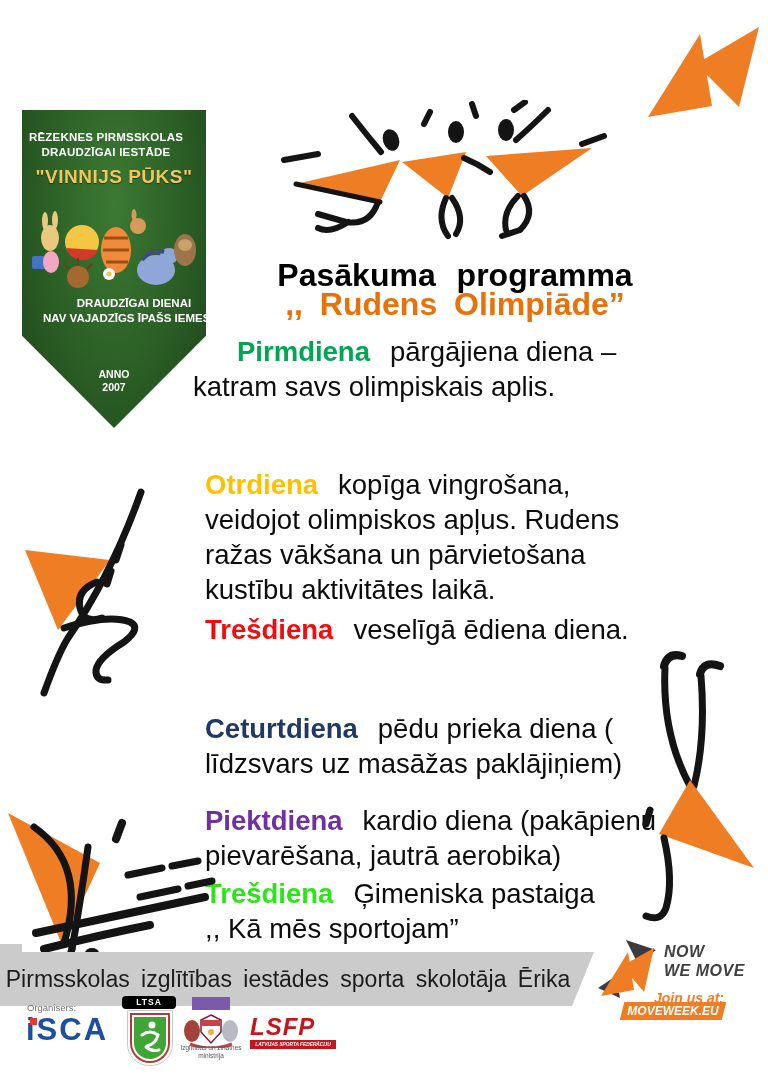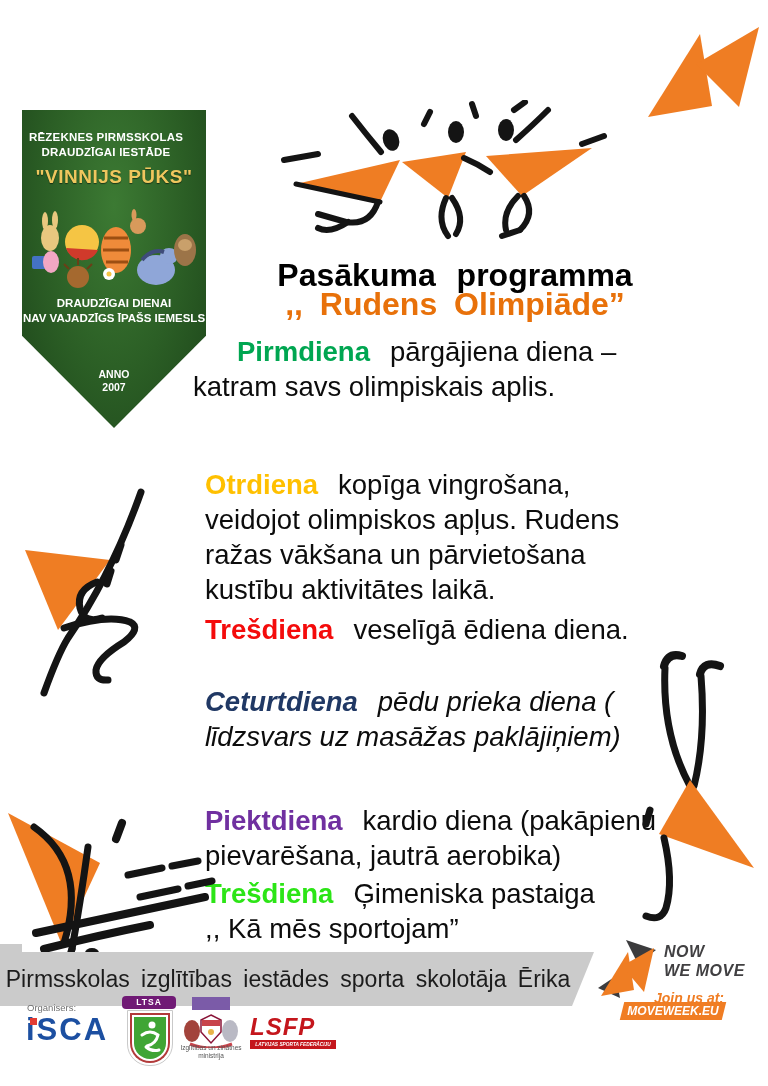--- a/index.html
+++ b/index.html
@@ -13,37 +13,37 @@
 
   
   .pennant{left:22px;top:110px;width:184px;height:318px;
            background:radial-gradient(ellipse at 50% 30%, #3c7a33 0%, #2b5e25 55%, #1d451a 100%);
            clip-path:polygon(0 0,100% 0,100% 71%,50% 100%,0 71%);
            color:#fff;text-align:center;}
   .school{left:0;top:20px;width:168px;font-size:11.5px;font-weight:bold;line-height:15px;letter-spacing:.2px;}
   .school-name{left:0;top:56px;width:184px;font-size:19px;font-weight:bold;color:#efc75e;
                letter-spacing:.5px;text-shadow:0 1px 1px rgba(0,0,0,.5);}
   .chars{left:8px;top:88px;}
-  .motto{left:0;top:186px;width:184px;font-size:11.5px;font-weight:bold;line-height:15px;}
+  .motto{left:0;top:186px;width:184px;font-size:11.5px;font-weight:bold;line-height:15px;padding-left:20px;}
   .anno{left:0;top:258px;width:184px;font-size:10.5px;font-weight:bold;line-height:13px;}
 
   
   .prog-head{left:215px;top:244px;width:480px;text-align:center;font-weight:bold;
              font-size:32px;color:#000;word-spacing:12px;margin-top:13px;}
   .prog-sub{left:215px;top:286px;width:480px;text-align:center;font-weight:bold;
             font-size:32px;word-spacing:8px;}
 
   
   .day{width:560px;font-size:27.5px;line-height:35px;color:#0c0c0c;margin:0;}
   .day .dname{font-weight:bold;margin-right:20px;}
   .day .dtext{white-space:pre-line;}
   .d0{left:193px;top:334px;text-indent:44px;}
   .d1{left:205px;top:467px;}
   .d2{left:205px;top:612px;}
-  .d3{left:205px;top:684px;font-style:italic;}
+  .d3{left:205px;top:711px;}
   .d4{left:205px;top:803px;}
   .d5{left:205px;top:876px;}
 
   
   .credit-step{left:0;top:944px;width:22px;height:14px;background:#cbcbcb;}
   .credit-bar{left:0;top:952px;width:594px;height:54px;background:#cbcbcb;
               clip-path:polygon(0 0,100% 0,96.3% 100%,0 100%);}
   .credit-text{left:0;top:0;width:576px;text-align:center;font-size:23px;line-height:54px;
                color:#1c1c1c;word-spacing:5px;}
 
@@ -55,21 +55,21 @@
   .nwm-join{left:620px;top:990px;width:104px;text-align:right;font-size:14px;font-weight:bold;
             font-style:italic;color:#f07d23;}
   .nwm-bar{left:622px;top:1002px;width:102px;height:18px;background:#f07d23;transform:skewX(-14deg);}
   .nwm-site{left:618px;top:1002px;width:110px;height:18px;text-align:center;font-size:12px;
             font-weight:800;font-style:italic;color:#fff;line-height:18px;}
 
   
   .organisers{left:27px;top:1002px;font-size:9.5px;color:#6f6f6f;}
   .isca{left:26px;top:1012px;font-size:31px;font-weight:800;color:#1c4fa1;letter-spacing:2px;}
   .isca-dot{left:30px;top:1018px;width:7px;height:7px;background:#e23b33;}
-  .ltsa-banner{left:122px;top:996px;width:54px;height:13px;background:#701a75;border-radius:4px;
+  .ltsa-banner{left:122px;top:996px;width:54px;height:13px;background:#000000;border-radius:4px;
                color:#fff;font-size:8.5px;font-weight:bold;text-align:center;line-height:13px;letter-spacing:1px;}
   .ltsa-shield{left:127px;top:1010px;width:44px;height:54px;background:#fff;border:1px solid #c9c9c9;
                border-radius:0 0 22px 22px;}
   .ltsa-r1{position:absolute;inset:2px;background:#b23a3a;border-radius:0 0 20px 20px;}
   .ltsa-r2{position:absolute;inset:4px;background:#fff;border-radius:0 0 18px 18px;}
   .ltsa-field{position:absolute;inset:6px;background:#3fa535;border-radius:0 0 16px 16px;overflow:hidden;}
   .ministry-rect{left:192px;top:997px;width:38px;height:13px;background:#7b5ba8;}
   .ministry-text{left:166px;top:1044px;width:90px;text-align:center;font-size:6.5px;line-height:8px;color:#555;}
   .lsfp{left:250px;top:1013px;font-size:24px;font-weight:800;font-style:italic;color:#c4161c;letter-spacing:1px;}
   .lsfp-bar{left:250px;top:1040px;width:86px;height:9px;background:#c4161c;color:#fff;

